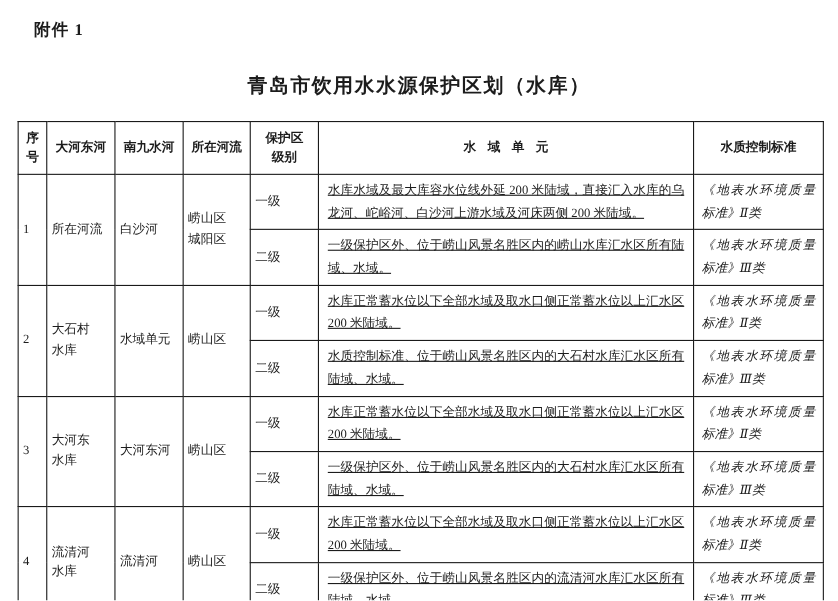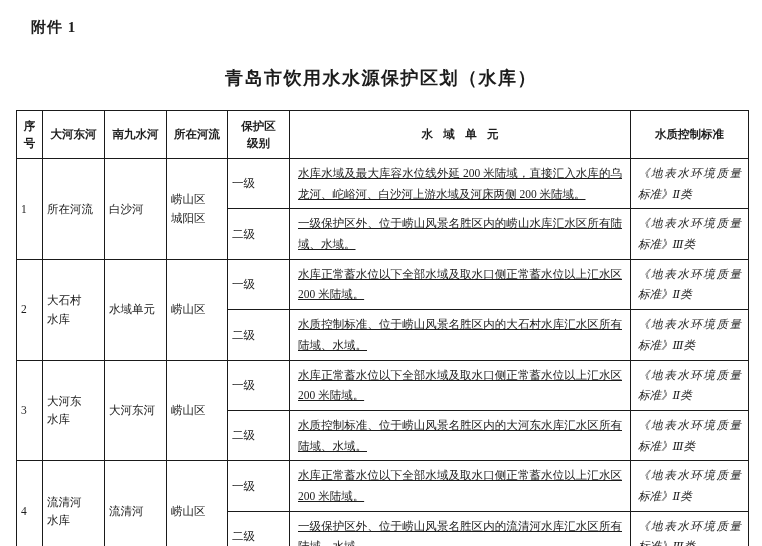--- a/index.html
+++ b/index.html
@@ -153,21 +153,21 @@
         <td class="c" rowspan="2">大河东
 水库</td>
         <td class="c" rowspan="2">大河东河</td>
         <td class="c" rowspan="2">崂山区</td>
         <td class="c">一级</td>
         <td class="scope">水库正常蓄水位以下全部水域及取水口侧正常蓄水位以上汇水区 200 米陆域。</td>
         <td class="standard">《地表水环境质量标准》Ⅱ类</td>
       </tr>
       <tr>
         <td class="c">二级</td>
-        <td class="scope">水质控制标准、位于崂山风景名胜区内的大河东水库汇水区所有陆域、水域。</td>
+        <td class="scope">一级保护区外、位于崂山风景名胜区内的大石村水库汇水区所有陆域、水域。</td>
         <td class="standard">《地表水环境质量标准》Ⅲ类</td>
       </tr>
 
       <tr>
         <td class="c" rowspan="2">4</td>
         <td class="c" rowspan="2">流清河
 水库</td>
         <td class="c" rowspan="2">流清河</td>
         <td class="c" rowspan="2">崂山区</td>
         <td class="c">一级</td>

